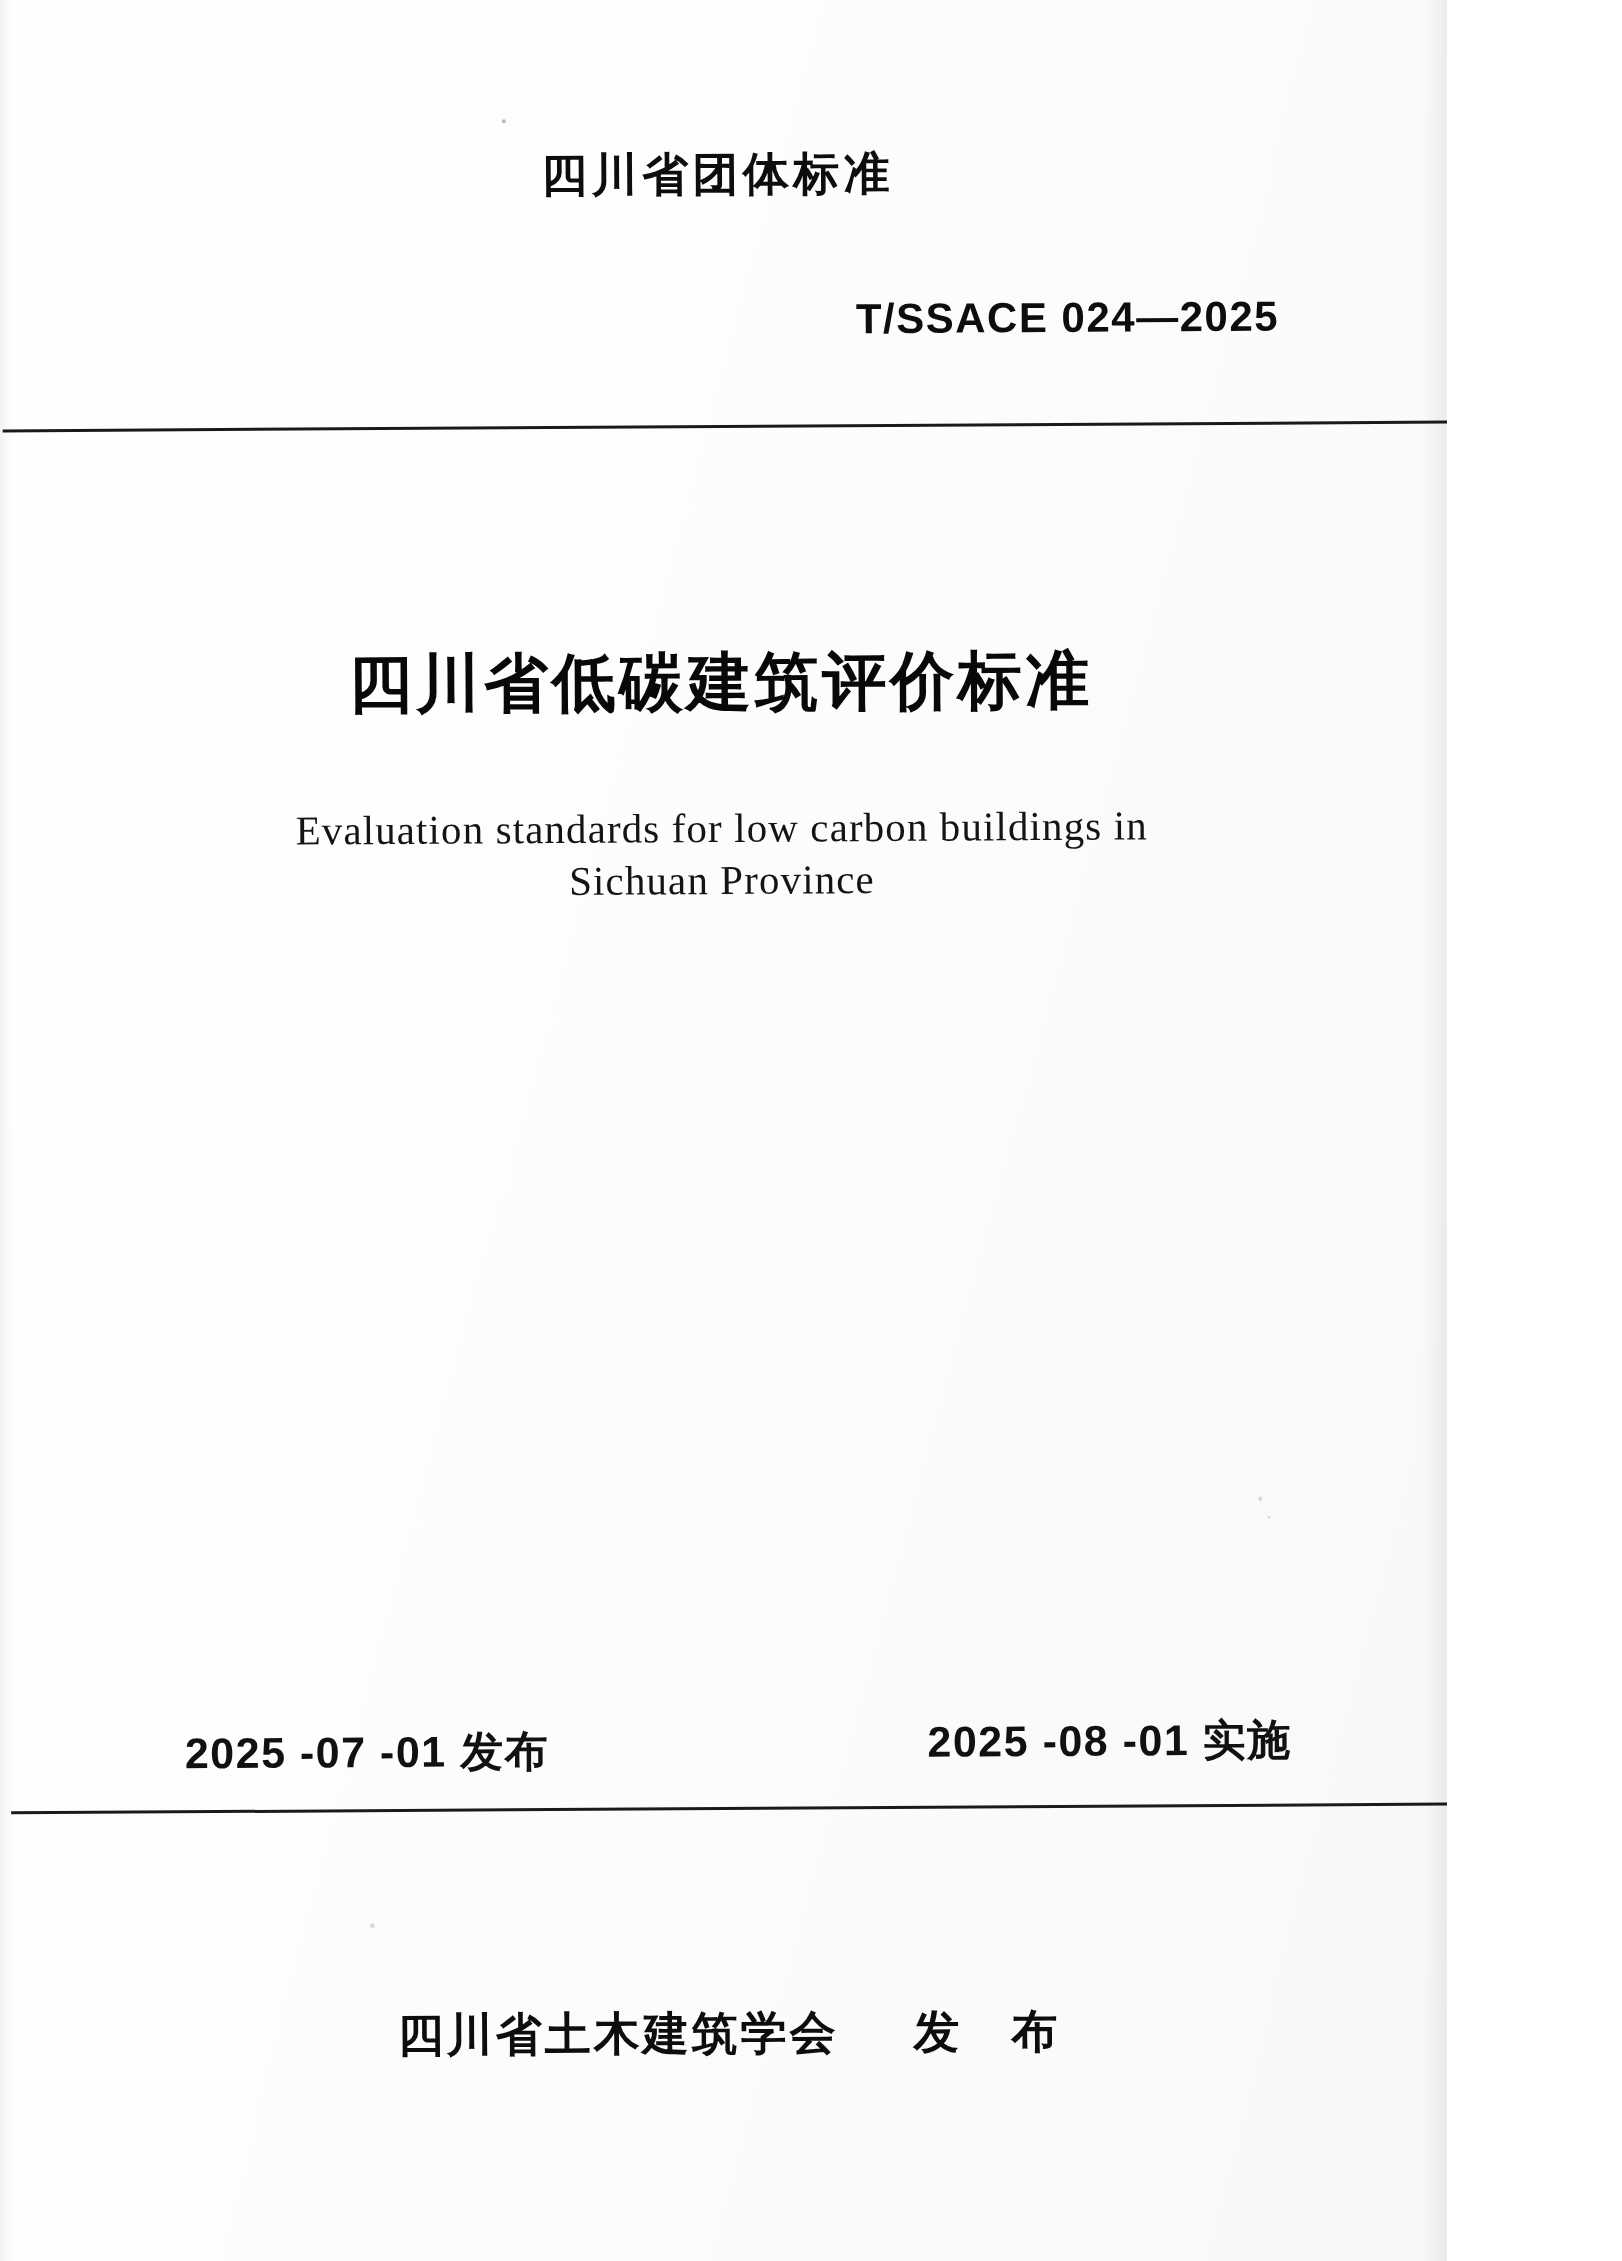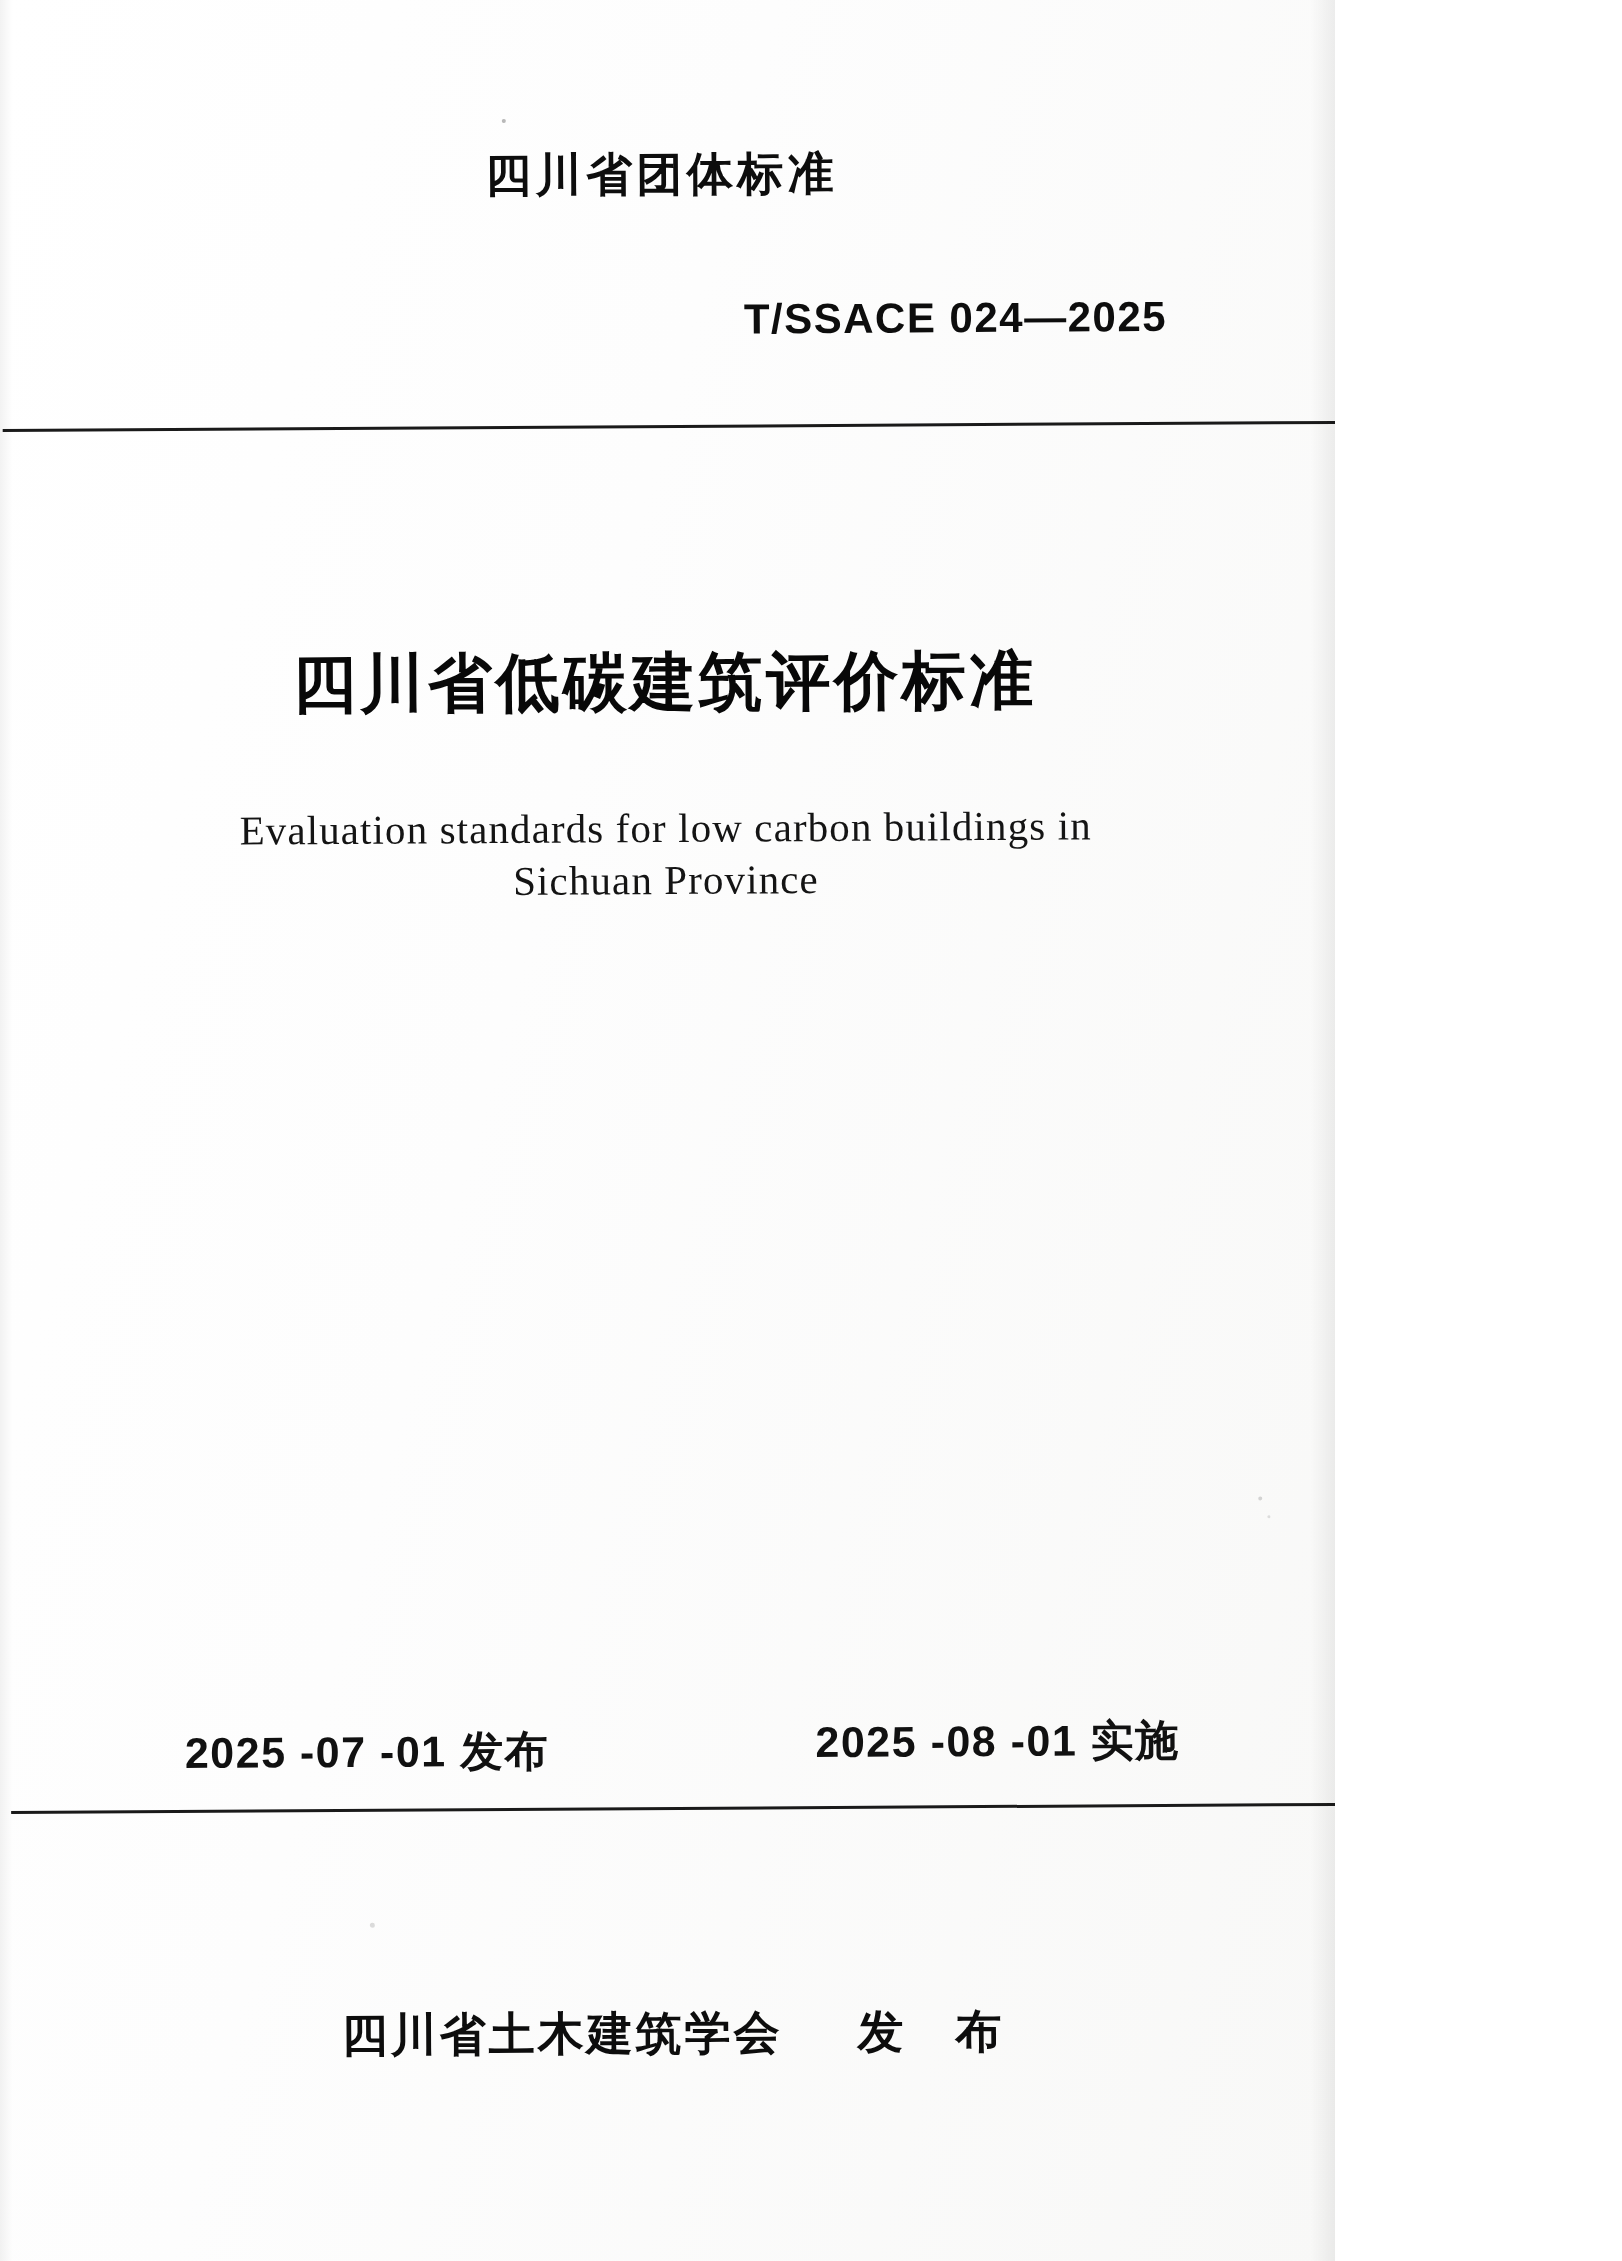--- a/index.html
+++ b/index.html
@@ -6,21 +6,21 @@
     margin: 0;
     padding: 0;
     background: #ffffff;
   }
   body {
     font-family: "Liberation Sans", sans-serif;
     color: #111111;
   }
   .page {
     position: relative;
-    width: 1335px;
+    width: 1447px;
     height: 2261px;
     background: #fefefe;
     overflow: hidden;
   }
   
   .page::before {
     content: "";
     position: absolute;
     inset: 0;
     background: linear-gradient(105deg, #ffffff 0%, #fdfdfd 40%, #f8f8f7 100%);

